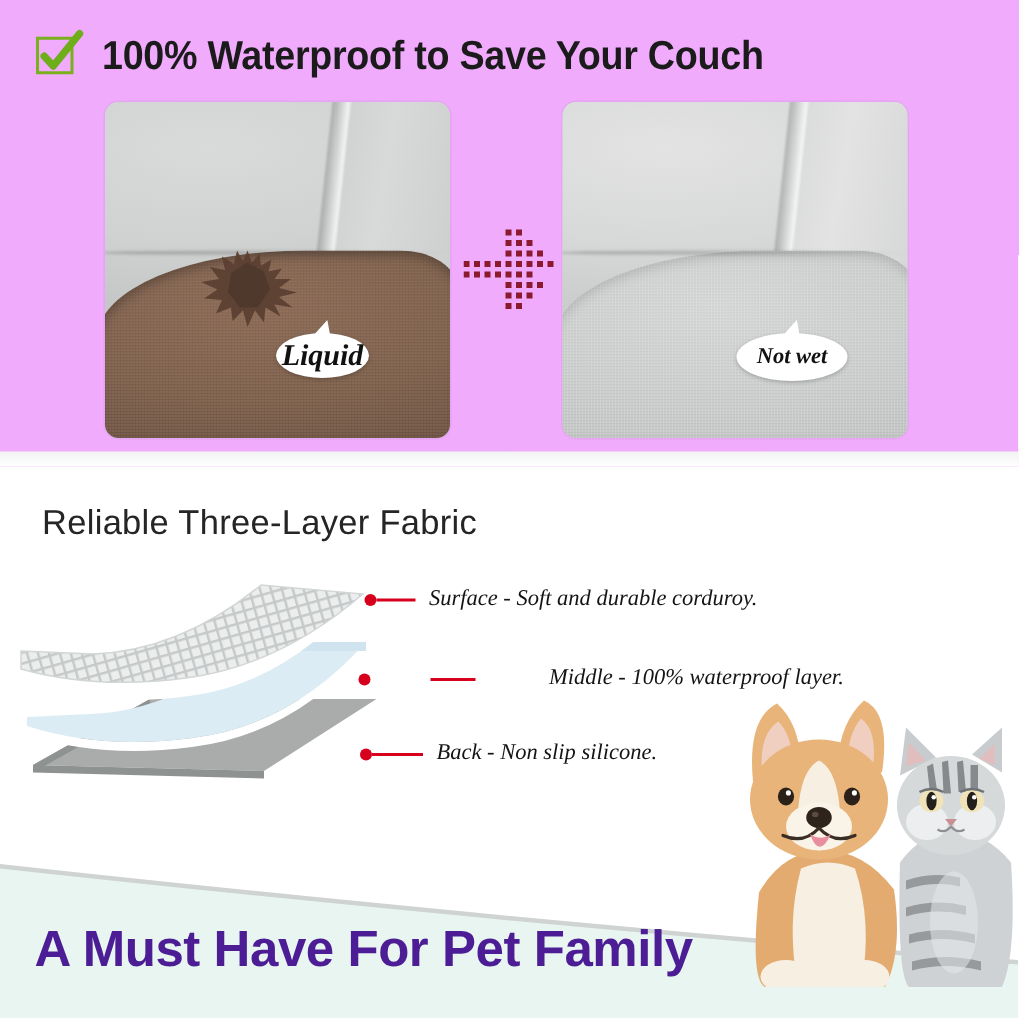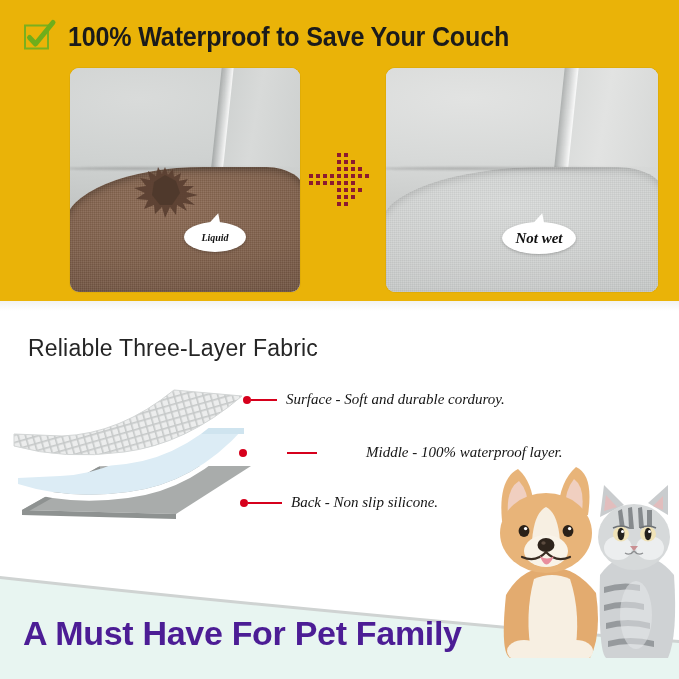--- a/index.html
+++ b/index.html
@@ -5,21 +5,21 @@
   html,body{margin:0;padding:0;}
   body{
     width:679px;height:679px;overflow:hidden;
     background:#ffffff;
     font-family:"Liberation Sans", sans-serif;
     -webkit-font-smoothing:antialiased;
   }
   .page{position:relative;width:679px;height:679px;overflow:hidden;background:#ffffff;}
 
   
-  .top-section{position:absolute;left:0;top:0;width:679px;height:311px;background:#eab308;}
+  .top-section{position:absolute;left:0;top:0;width:679px;height:311px;background:#f0abfc;}
   .top-section:after{
     content:"";position:absolute;left:0;bottom:0;width:100%;height:10px;
     background:linear-gradient(to bottom,rgba(241,242,242,1),rgba(255,255,255,1));
   }
 
   .header-row{position:absolute;left:22px;top:20px;display:flex;align-items:center;}
   .check-icon{position:relative;width:34px;height:34px;flex:0 0 auto;margin-right:12px;}
   .check-icon svg{display:block;width:34px;height:34px;overflow:visible;}
   .header-title{
     font-family:"Liberation Sans", sans-serif;
@@ -27,21 +27,21 @@
     letter-spacing:-0.2px;white-space:nowrap;line-height:34px;
     transform:scaleX(0.93);transform-origin:left center;
   }
 
   
   .photo{
     position:absolute;top:68px;width:230px;height:224px;border-radius:9px;overflow:hidden;
     background:#d8d9d8;box-shadow:0 0 0 1px rgba(0,0,0,0.04);
   }
   .photo-left{left:70px;}
-  .photo-right{left:386px;padding-left:42px;}
+  .photo-right{left:375px;}
   .ph-inner{position:absolute;inset:0;}
 
   
   .couch-back{
     position:absolute;left:0;top:0;width:100%;height:68%;
     background:
       radial-gradient(ellipse 120% 70% at 30% 20%, #d9dbda 0%, #cfd2d1 60%, #c4c7c6 100%);
   }
   .couch-back.bright{
     background:radial-gradient(ellipse 120% 70% at 30% 20%, #e2e3e2 0%, #d7d9d8 60%, #cbcdcc 100%);
@@ -93,21 +93,21 @@
     background:#ffffff;border-radius:50%/50%;
     display:flex;align-items:center;justify-content:center;
     font-family:"Liberation Serif", serif;font-style:italic;font-weight:700;
     color:#111;box-shadow:0 1px 3px rgba(0,0,0,0.22);
   }
   .bubble:before{
     content:"";position:absolute;left:50%;top:-9px;margin-left:-5px;
     border-left:7px solid transparent;border-right:5px solid transparent;
     border-bottom:12px solid #ffffff;transform:rotate(12deg);
   }
-  .bubble-liquid{left:114px;top:154px;width:62px;height:30px;font-size:10px;font-style:italic;}
+  .bubble-liquid{left:114px;top:154px;width:62px;height:30px;font-size:20px;font-style:italic;}
   .bubble-notwet{left:116px;top:154px;width:74px;height:32px;font-size:15px;}
 
   
   .arrow-dots{position:absolute;left:309px;top:148px;width:66px;height:60px;}
   .arrow-dots svg{display:block;width:100%;height:100%;}
 
   
   .fabric-title{
     position:absolute;left:28px;top:335px;
     font-family:"Liberation Sans", sans-serif;

